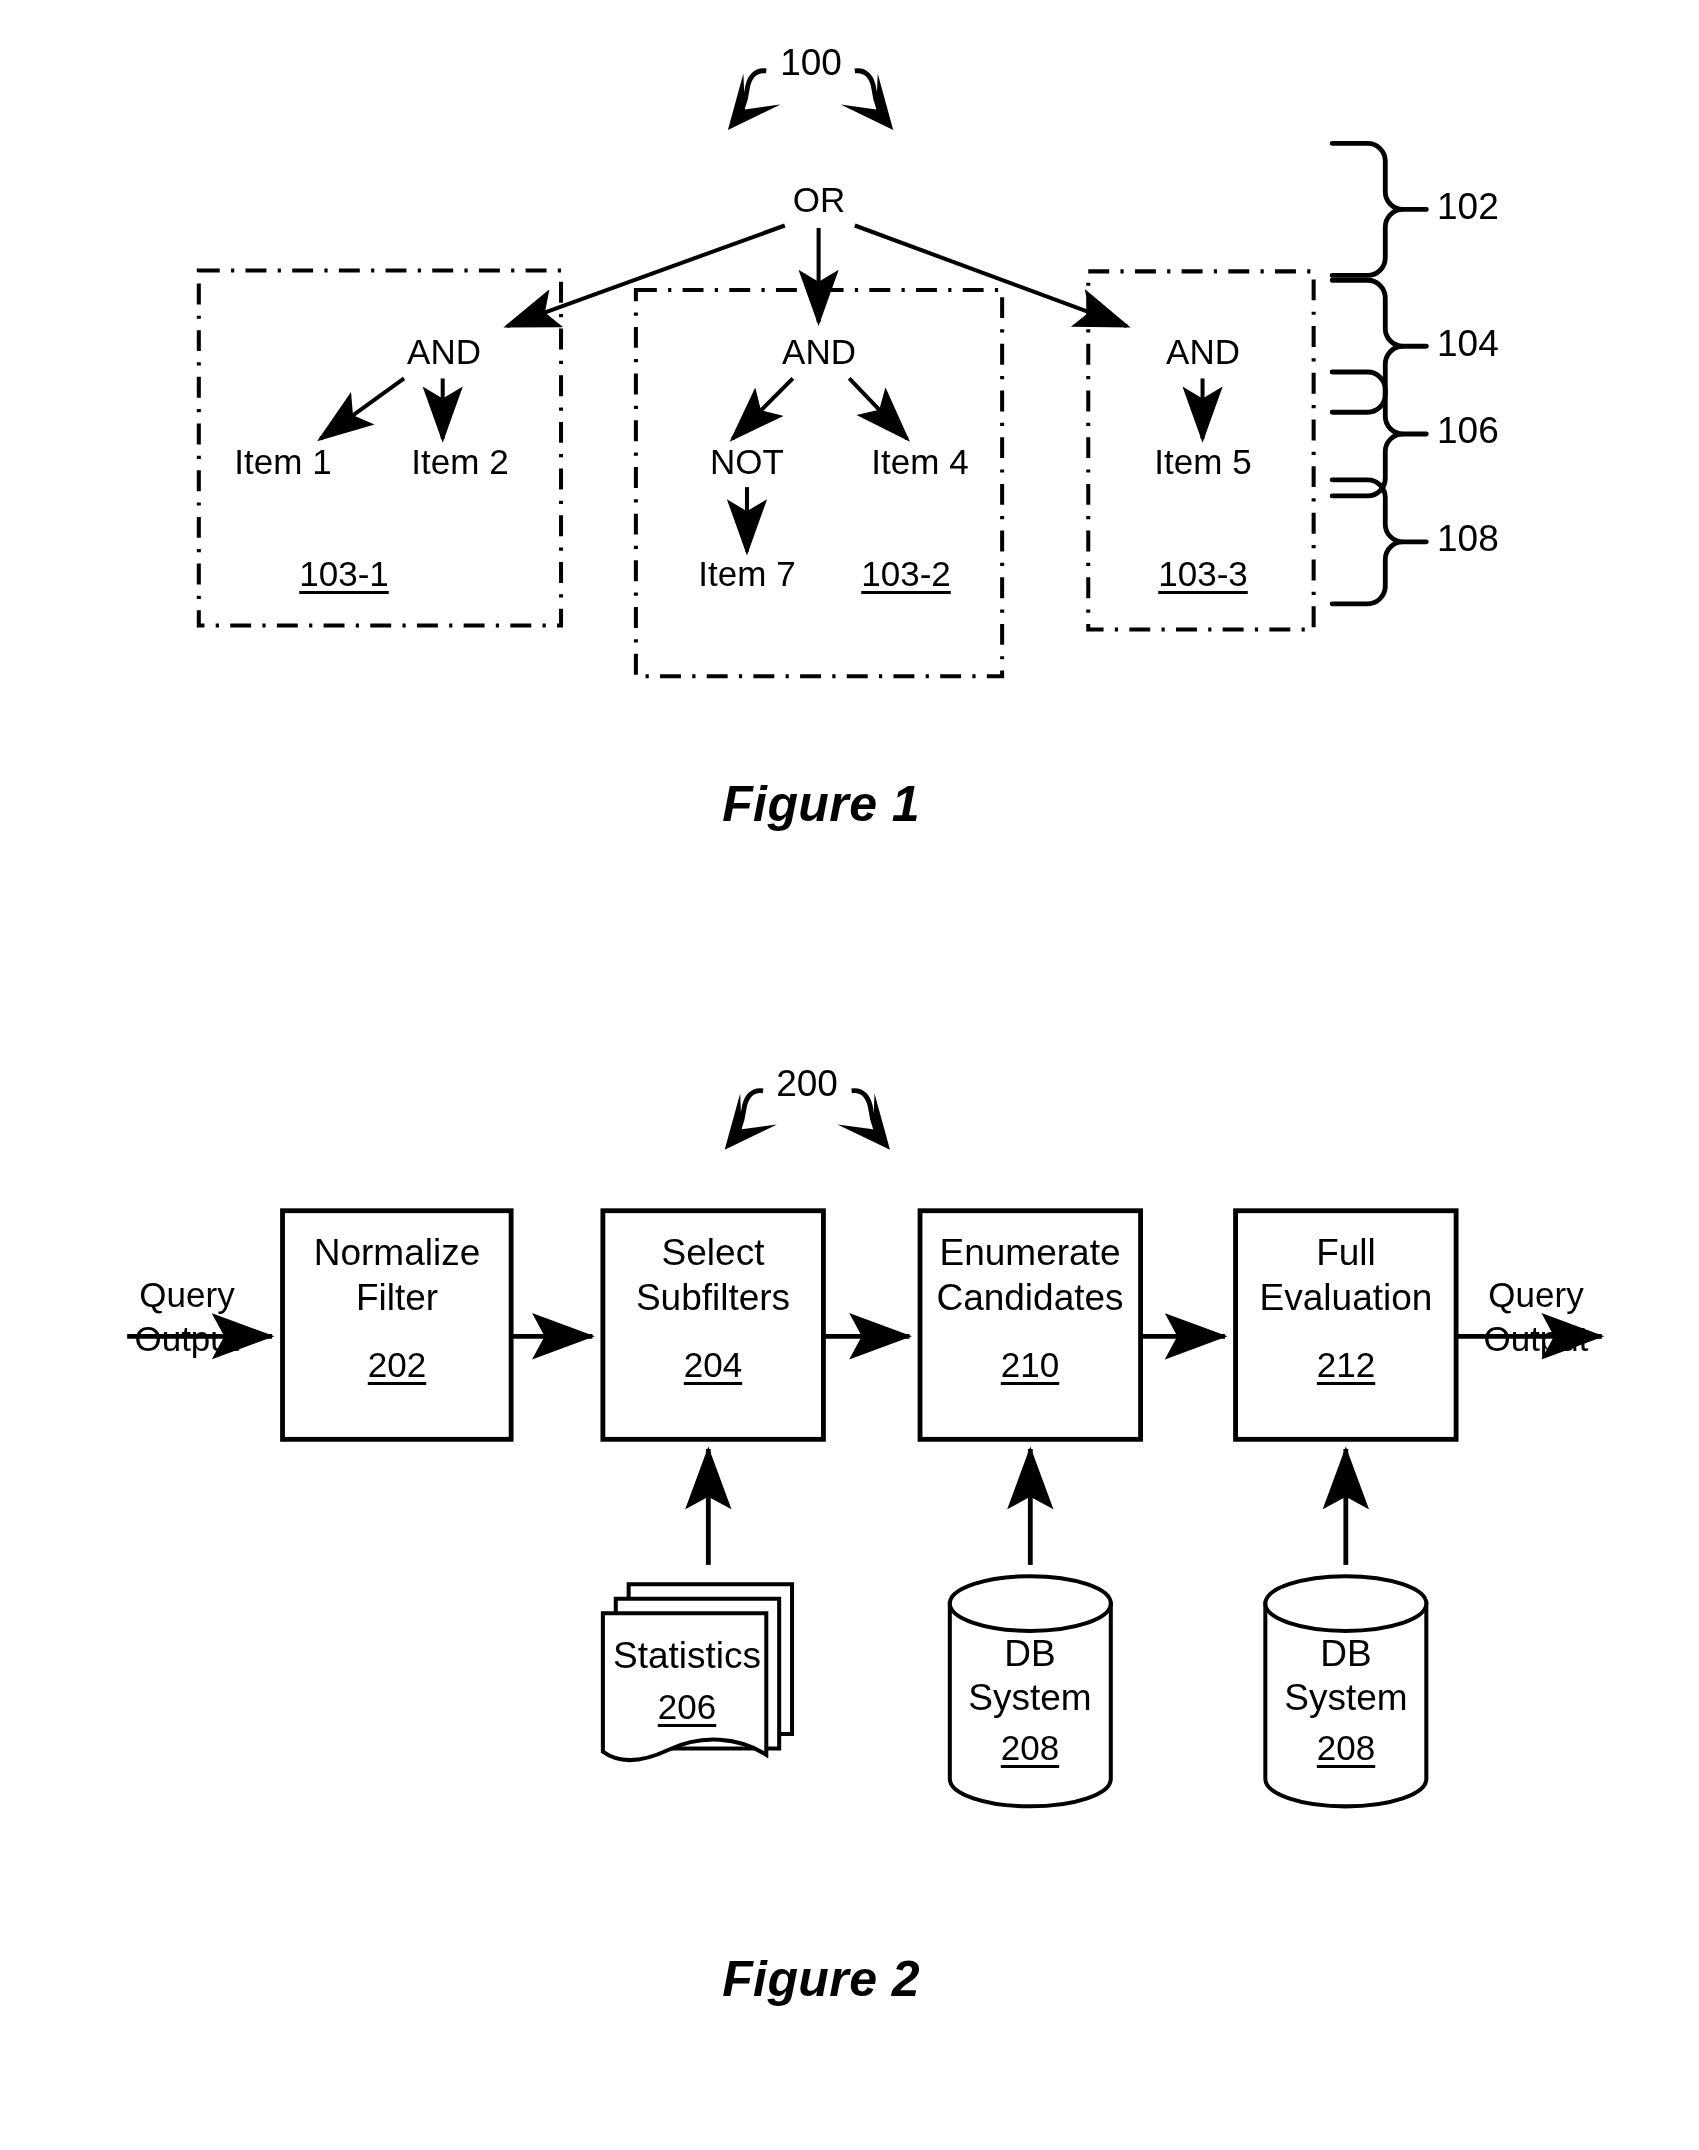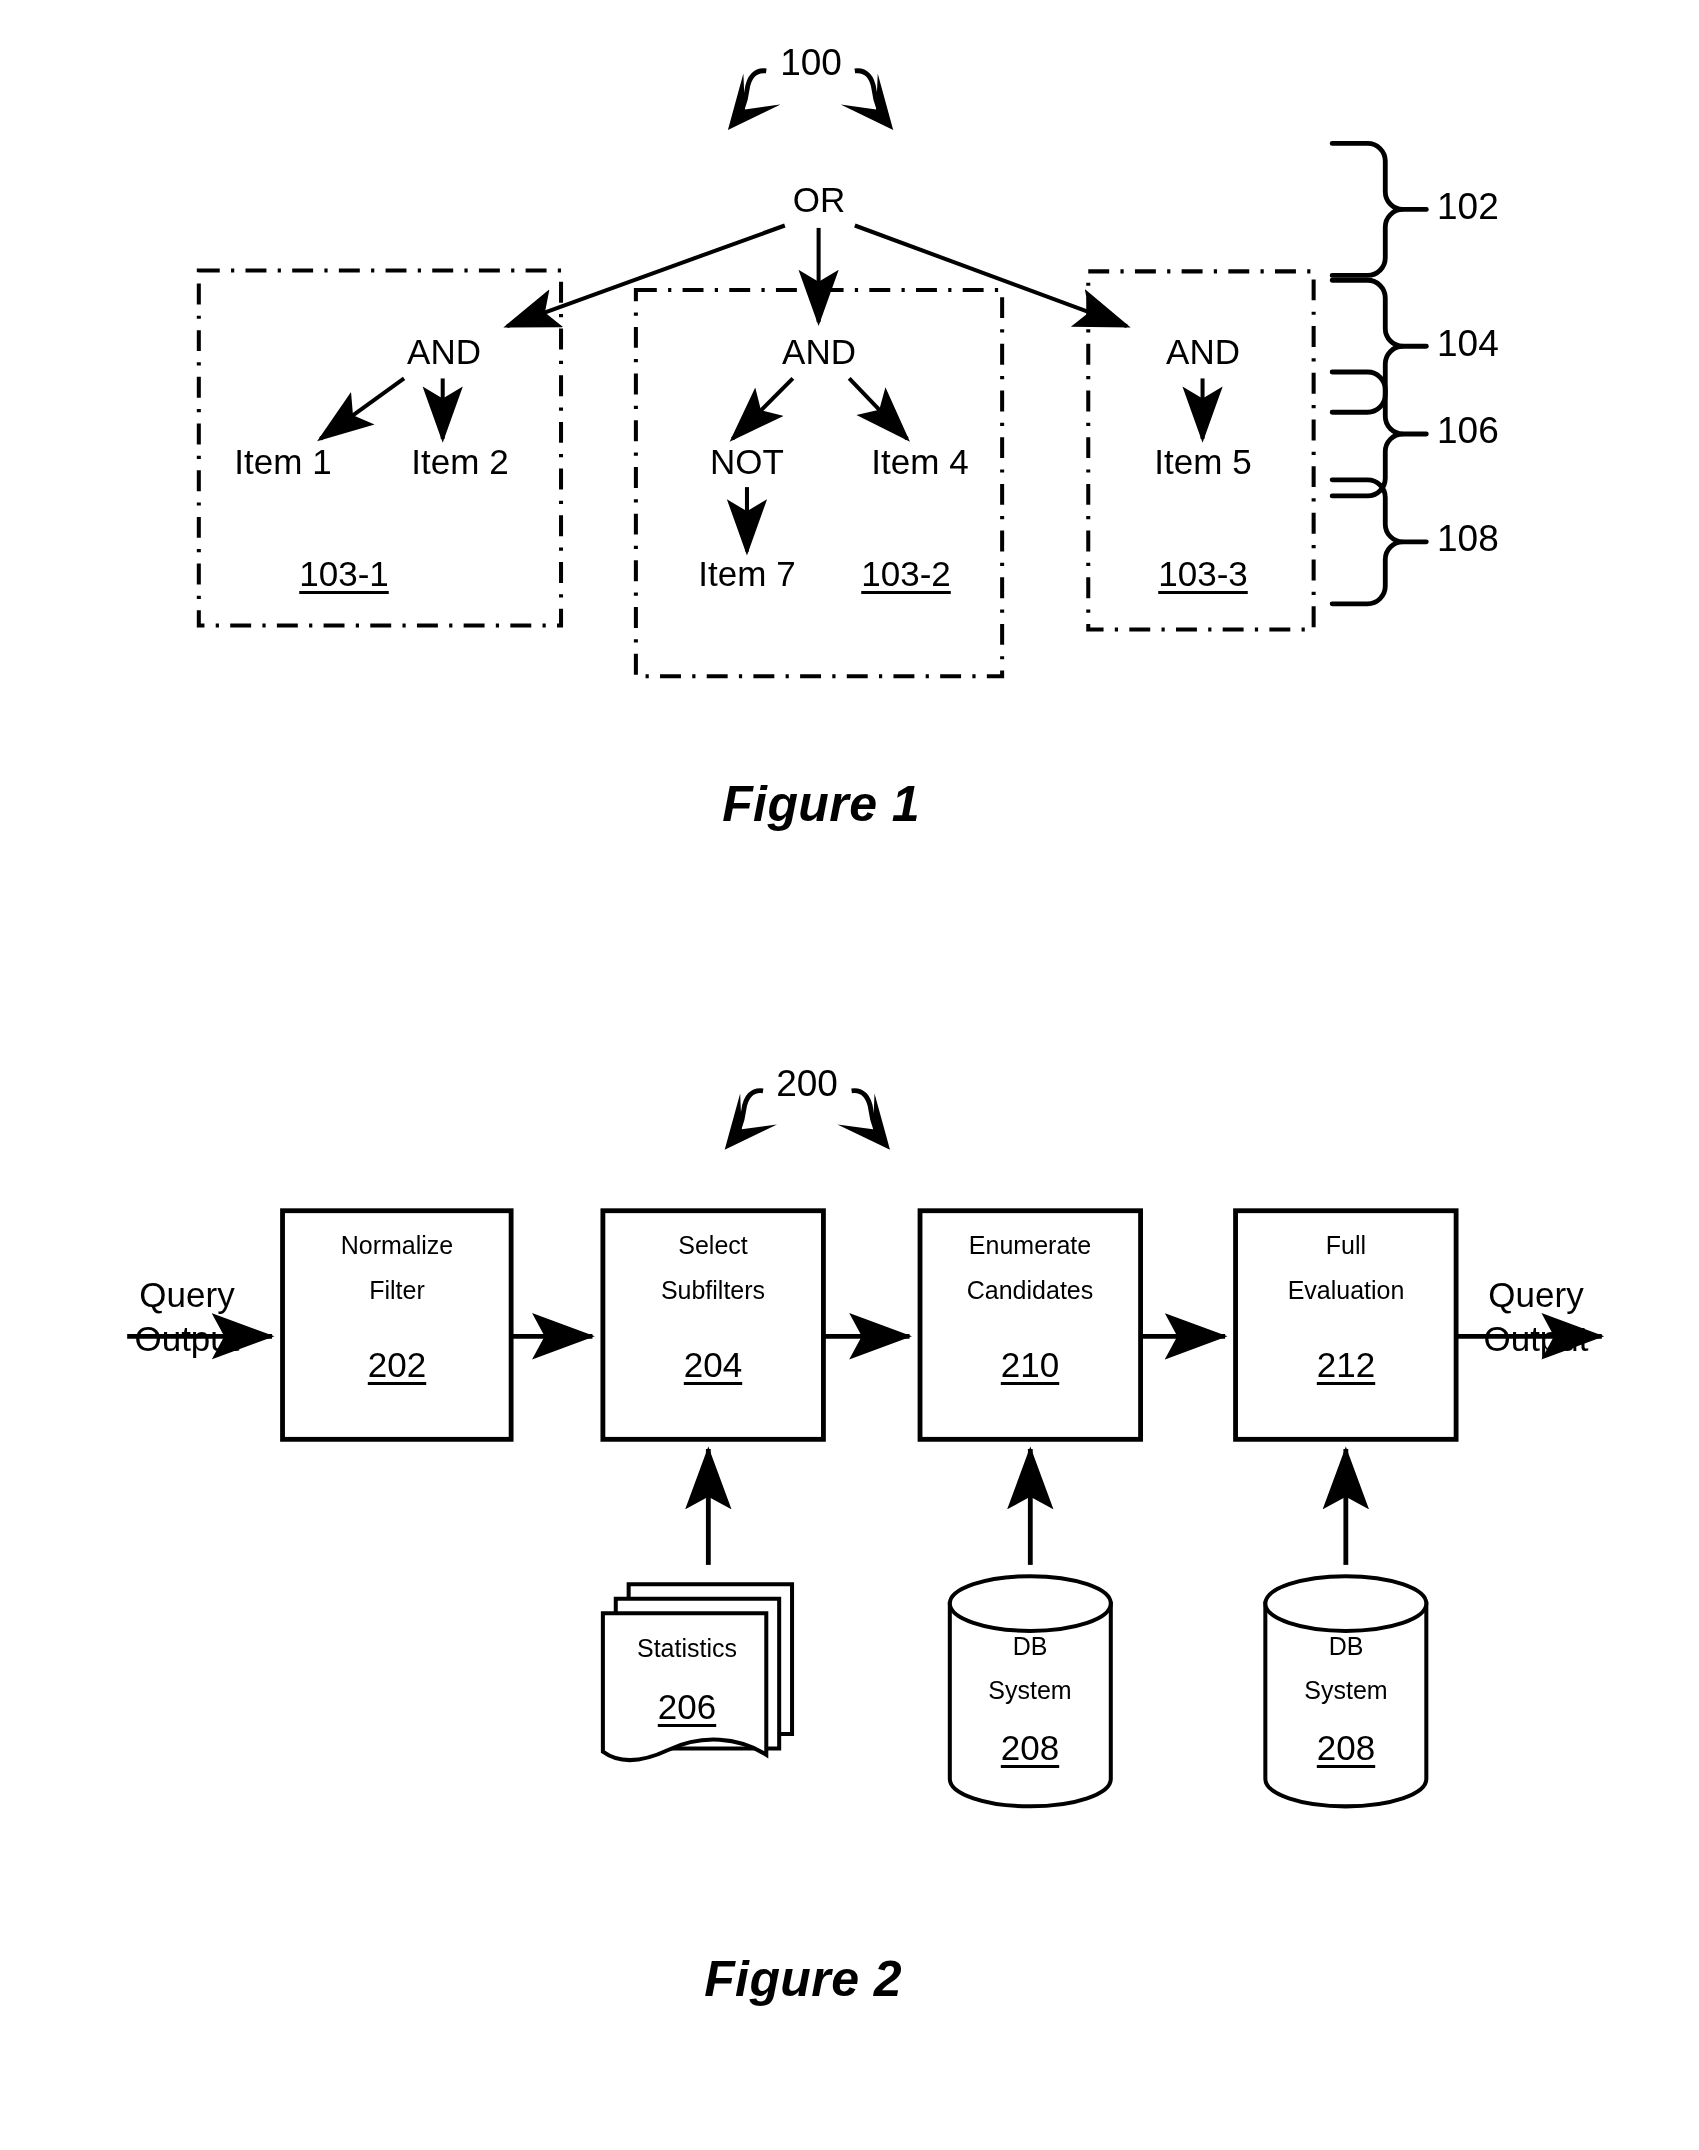--- a/index.html
+++ b/index.html
@@ -49,21 +49,21 @@
   .fig-num {
     font-size: 37px;
   }
   .fig-caption {
     font-size: 50px;
     font-style: italic;
     font-weight: bold;
     letter-spacing: 0.4px;
   }
   .box-label {
-    font-size: 25px;
+    font-size: 37px;
     text-align: center;
     line-height: 1.18;
   }
   .io-label {
     font-size: 35px;
     text-align: center;
     line-height: 1.18;
     margin-top: 44px;
   }
   .ctr {
@@ -275,16 +275,16 @@
   <div class="txt ref-num ctr" style="left:687px; top:1688px;">206</div>
 
   <div class="txt box-label ctr" style="left:1030px; top:1632px;">DB</div>
   <div class="txt box-label ctr" style="left:1030px; top:1676px;">System</div>
   <div class="txt ref-num ctr" style="left:1030px; top:1729px;">208</div>
 
   <div class="txt box-label ctr" style="left:1346px; top:1632px;">DB</div>
   <div class="txt box-label ctr" style="left:1346px; top:1676px;">System</div>
   <div class="txt ref-num ctr" style="left:1346px; top:1729px;">208</div>
 
-  <div class="txt fig-caption ctr" style="left:803px; top:1952px;font-style:italic;">Figure 2</div>
+  <div class="txt fig-caption ctr" style="left:821px; top:1952px;font-style:italic;">Figure 2</div>
 
 </div>
 
 
 </body></html>

